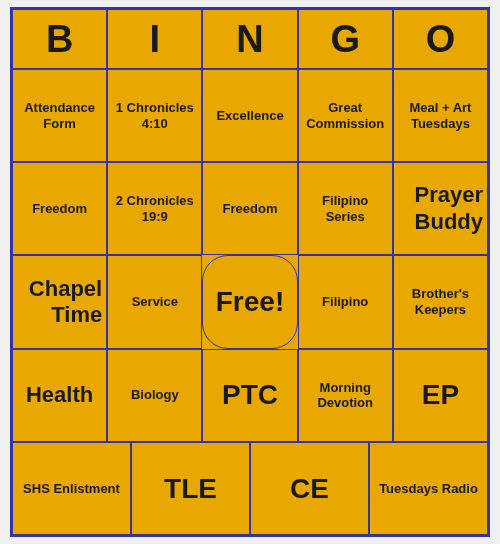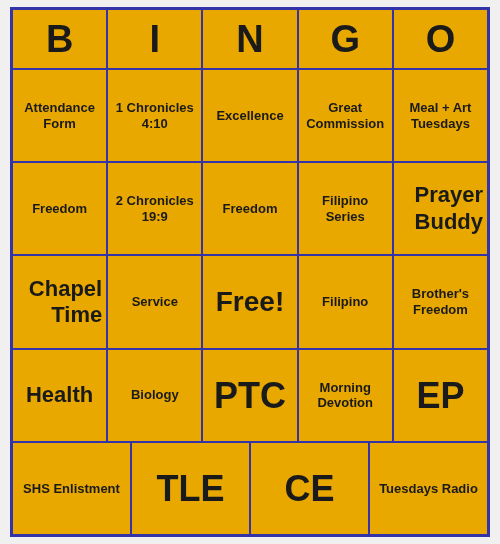--- a/index.html
+++ b/index.html
@@ -56,25 +56,26 @@
       font-size: 13px;
       font-weight: bold;
       color: #1a1a1a;
       line-height: 1.2;
     }
     .bingo-cell.large {
       font-size: 22px;
       text-align: right;
     }
     .bingo-cell.xlarge {
-      font-size: 36px;
+      font-size: 28px;
     }
     .bingo-cell.free {
       font-size: 28px;
       font-weight: bold;
+      border-radius: 26px;
     }
   </style>
 </head>
 <body>
 
 <div class="bingo-card">
   <div class="bingo-header">
   <div class="bingo-header-cell">B</div>
       <div class="bingo-header-cell">I</div>
       <div class="bingo-header-cell">N</div>
@@ -94,21 +95,21 @@
         <div class="bingo-cell">2 Chronicles 19:9</div>
         <div class="bingo-cell">Freedom</div>
         <div class="bingo-cell">Filipino Series</div>
         <div class="bingo-cell large">Prayer Buddy</div>
       </div>
       <div class="bingo-row">
         <div class="bingo-cell large">Chapel Time</div>
         <div class="bingo-cell">Service</div>
         <div class="bingo-cell free">Free!</div>
         <div class="bingo-cell">Filipino</div>
-        <div class="bingo-cell">Brother's Freedom</div>
+        <div class="bingo-cell">Brother's Keepers</div>
       </div>
       <div class="bingo-row">
         <div class="bingo-cell large">Health</div>
         <div class="bingo-cell">Biology</div>
         <div class="bingo-cell xlarge">PTC</div>
         <div class="bingo-cell">Morning Devotion</div>
         <div class="bingo-cell xlarge">EP</div>
       </div>
       <div class="bingo-row">
         <div class="bingo-cell">SHS Enlistment</div>

